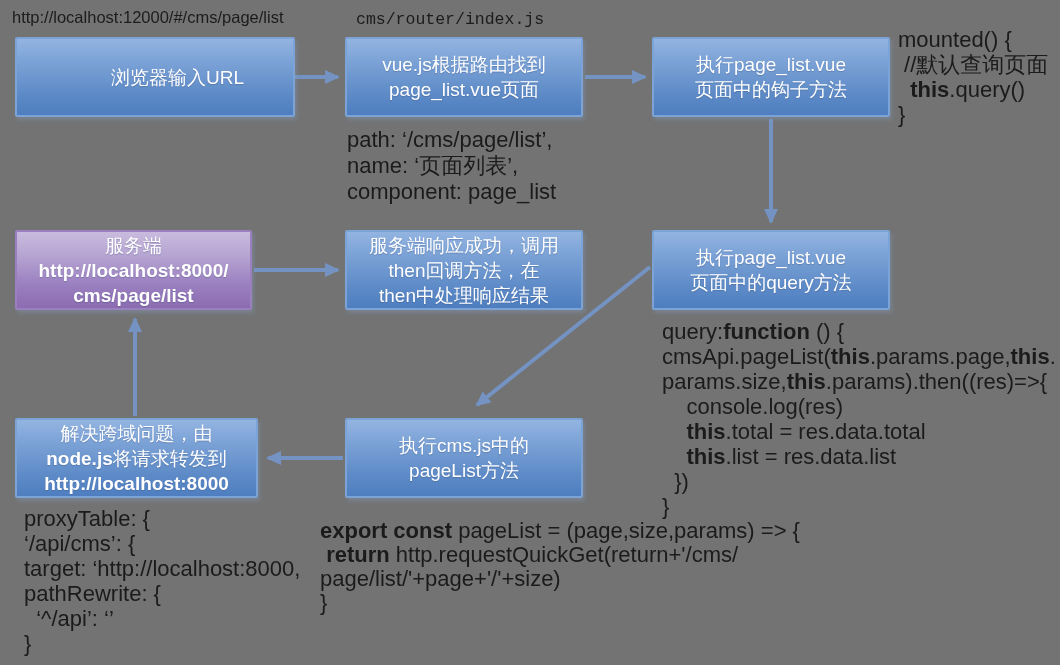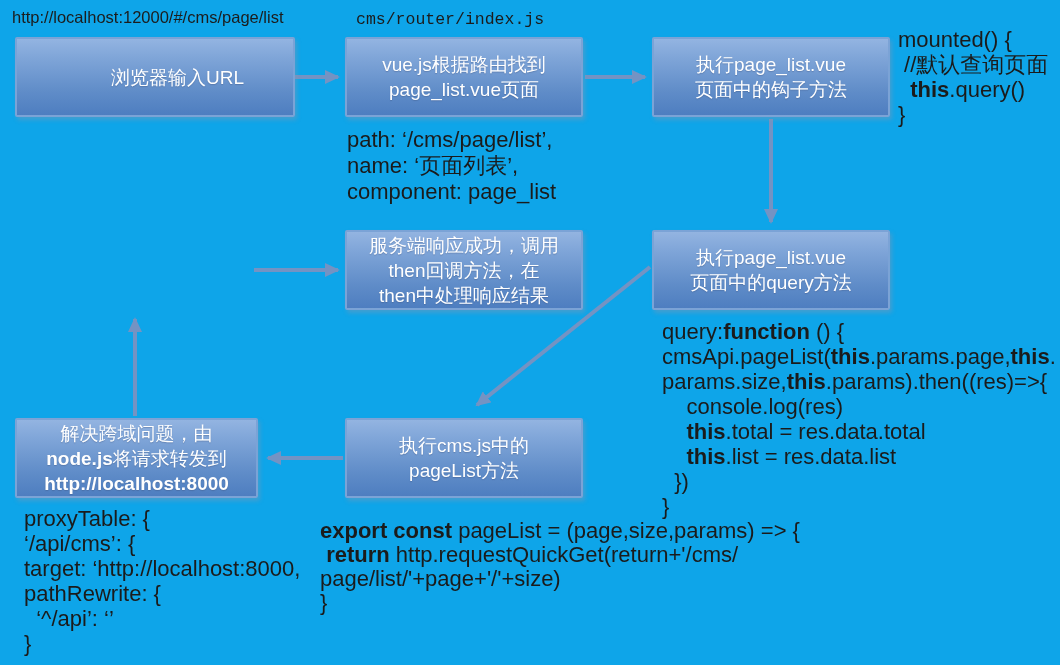--- a/index.html
+++ b/index.html
@@ -1,17 +1,17 @@
 <!DOCTYPE html>
 <html><head>
 <meta charset="utf-8">
 <style>
   html,body { margin:0; padding:0; background:#ffffff; }
   .canvas {
-    position:relative; width:1060px; height:665px; background:#0ea5e9;
+    position:relative; width:1060px; height:665px; background:#737373;
     font-family:"Liberation Sans", sans-serif; overflow:hidden;
   }
   .toplabel {
     position:absolute; font-size:16.5px; color:#1c1c1c; white-space:pre;
   }
   .node {
     position:absolute; display:flex; flex-direction:column; justify-content:center;
     align-items:center; text-align:center; color:#ffffff; font-size:19px;
     line-height:25px; border-radius:2px;
     box-shadow:2px 3px 4px rgba(130,150,180,0.45);
@@ -82,20 +82,25 @@
       <div><span>浏览器输入URL</span></div>
     </div>
   <div id="box-router" class="node blue">
       <div><span>vue.js根据路由找到</span></div>
       <div><span>page_list.vue页面</span></div>
     </div>
   <div id="box-hook" class="node blue">
       <div><span>执行page_list.vue</span></div>
       <div><span>页面中的钩子方法</span></div>
     </div>
+  <div id="box-server" class="node purple">
+      <div><span>服务端</span></div>
+      <div><span class="b">http://localhost:8000/</span></div>
+      <div><span class="b">cms/page/list</span></div>
+    </div>
   <div id="box-then" class="node blue">
       <div><span>服务端响应成功，调用</span></div>
       <div><span>then回调方法，在</span></div>
       <div><span>then中处理响应结果</span></div>
     </div>
   <div id="box-query" class="node blue">
       <div><span>执行page_list.vue</span></div>
       <div><span>页面中的query方法</span></div>
     </div>
   <div id="box-proxy" class="node blue">

